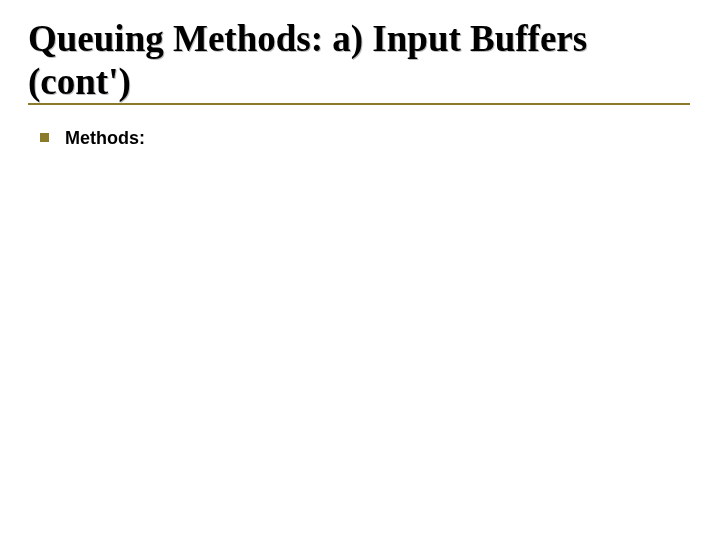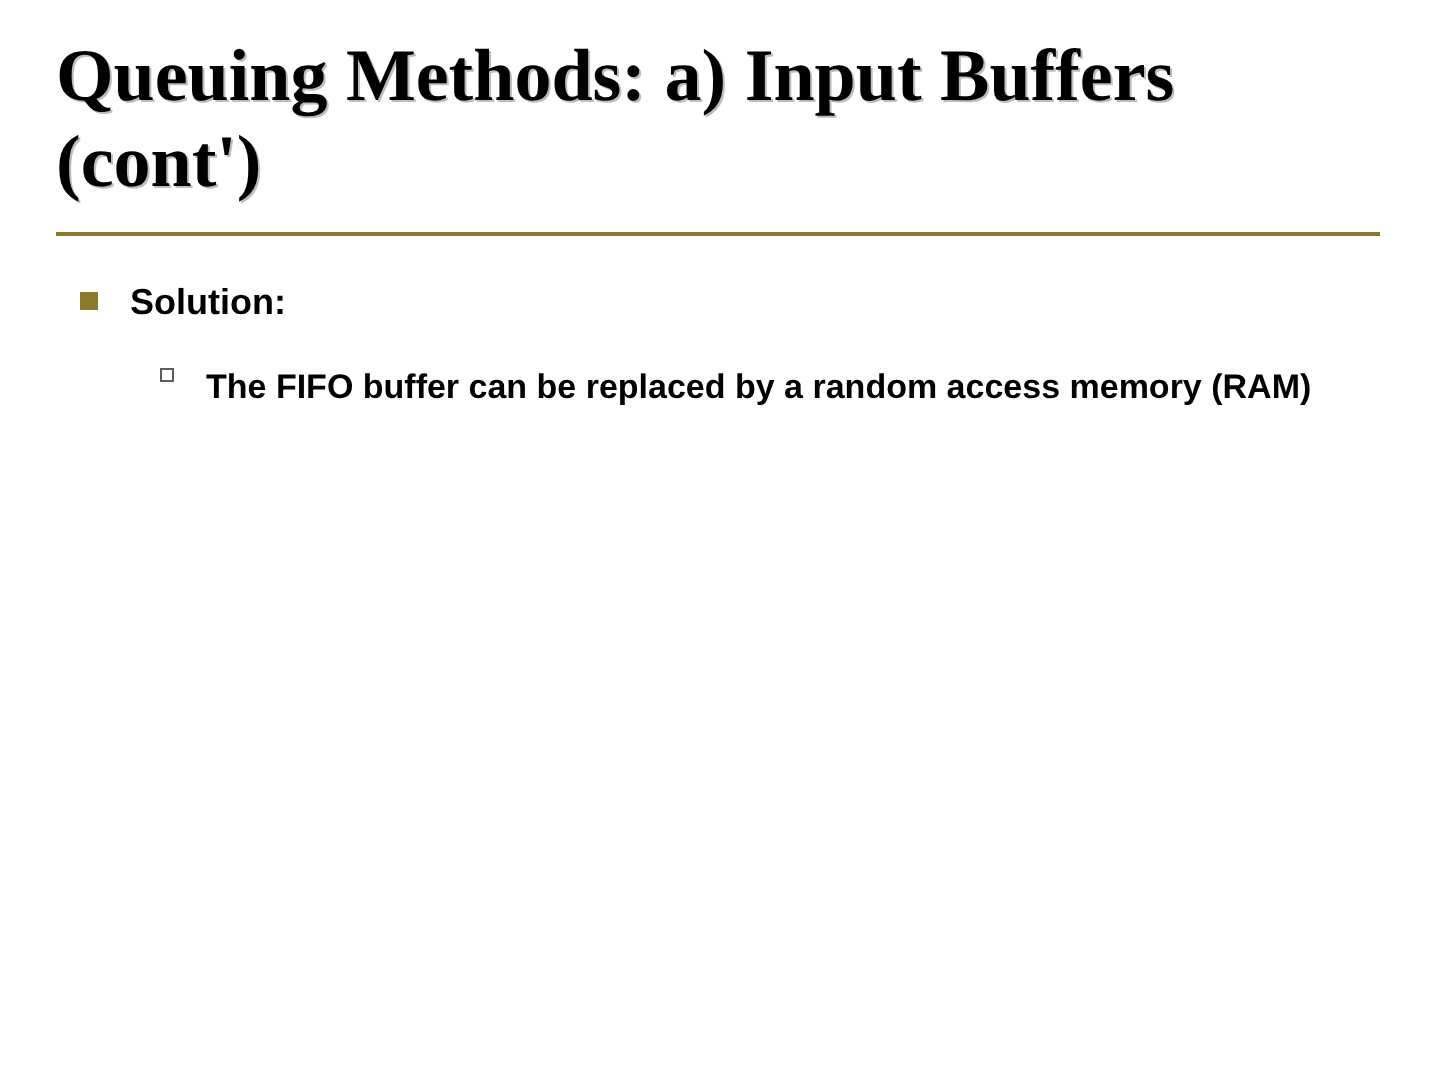--- a/index.html
+++ b/index.html
@@ -18,21 +18,21 @@
     padding: 18px 28px 0 28px;
     position: relative;
   }
   .title {
     font-family: "Times New Roman", Times, serif;
     font-weight: bold;
     font-size: 37px;
     line-height: 1.15;
     color: #000000;
     text-shadow: 1px 1px 0 #bdbdbd;
-    margin: 0 0 13px 0;
+    margin: 0 0 0 0;
   }
   .title-rule {
     border: none;
     border-top: 2px solid #8a7a2a; 
     margin: 0;
     width: 662px;
   }
   .body {
     margin-top: 22px;
   }
@@ -88,28 +88,24 @@
 
 <div class="slide">
 
   <h1 class="title">Queuing Methods: a) Input Buffers (cont')</h1>
   <hr class="title-rule">
 
   <div class="body">
 
     <div class="lvl1">
       <span class="bullet1"></span>
-      <span class="lvl1-text">Solution:</span>
+      <span class="lvl1-text">Methods:</span>
     </div>
 
     <div class="lvl2-group">
 
-      <div class="lvl2">
-        <span class="bullet2"></span>
-        <span class="lvl2-text">The FIFO buffer can be replaced by a random access memory (RAM)</span>
-      </div>
 
 
     </div>
 
   </div>
 
 </div>
 
 </body></html>

